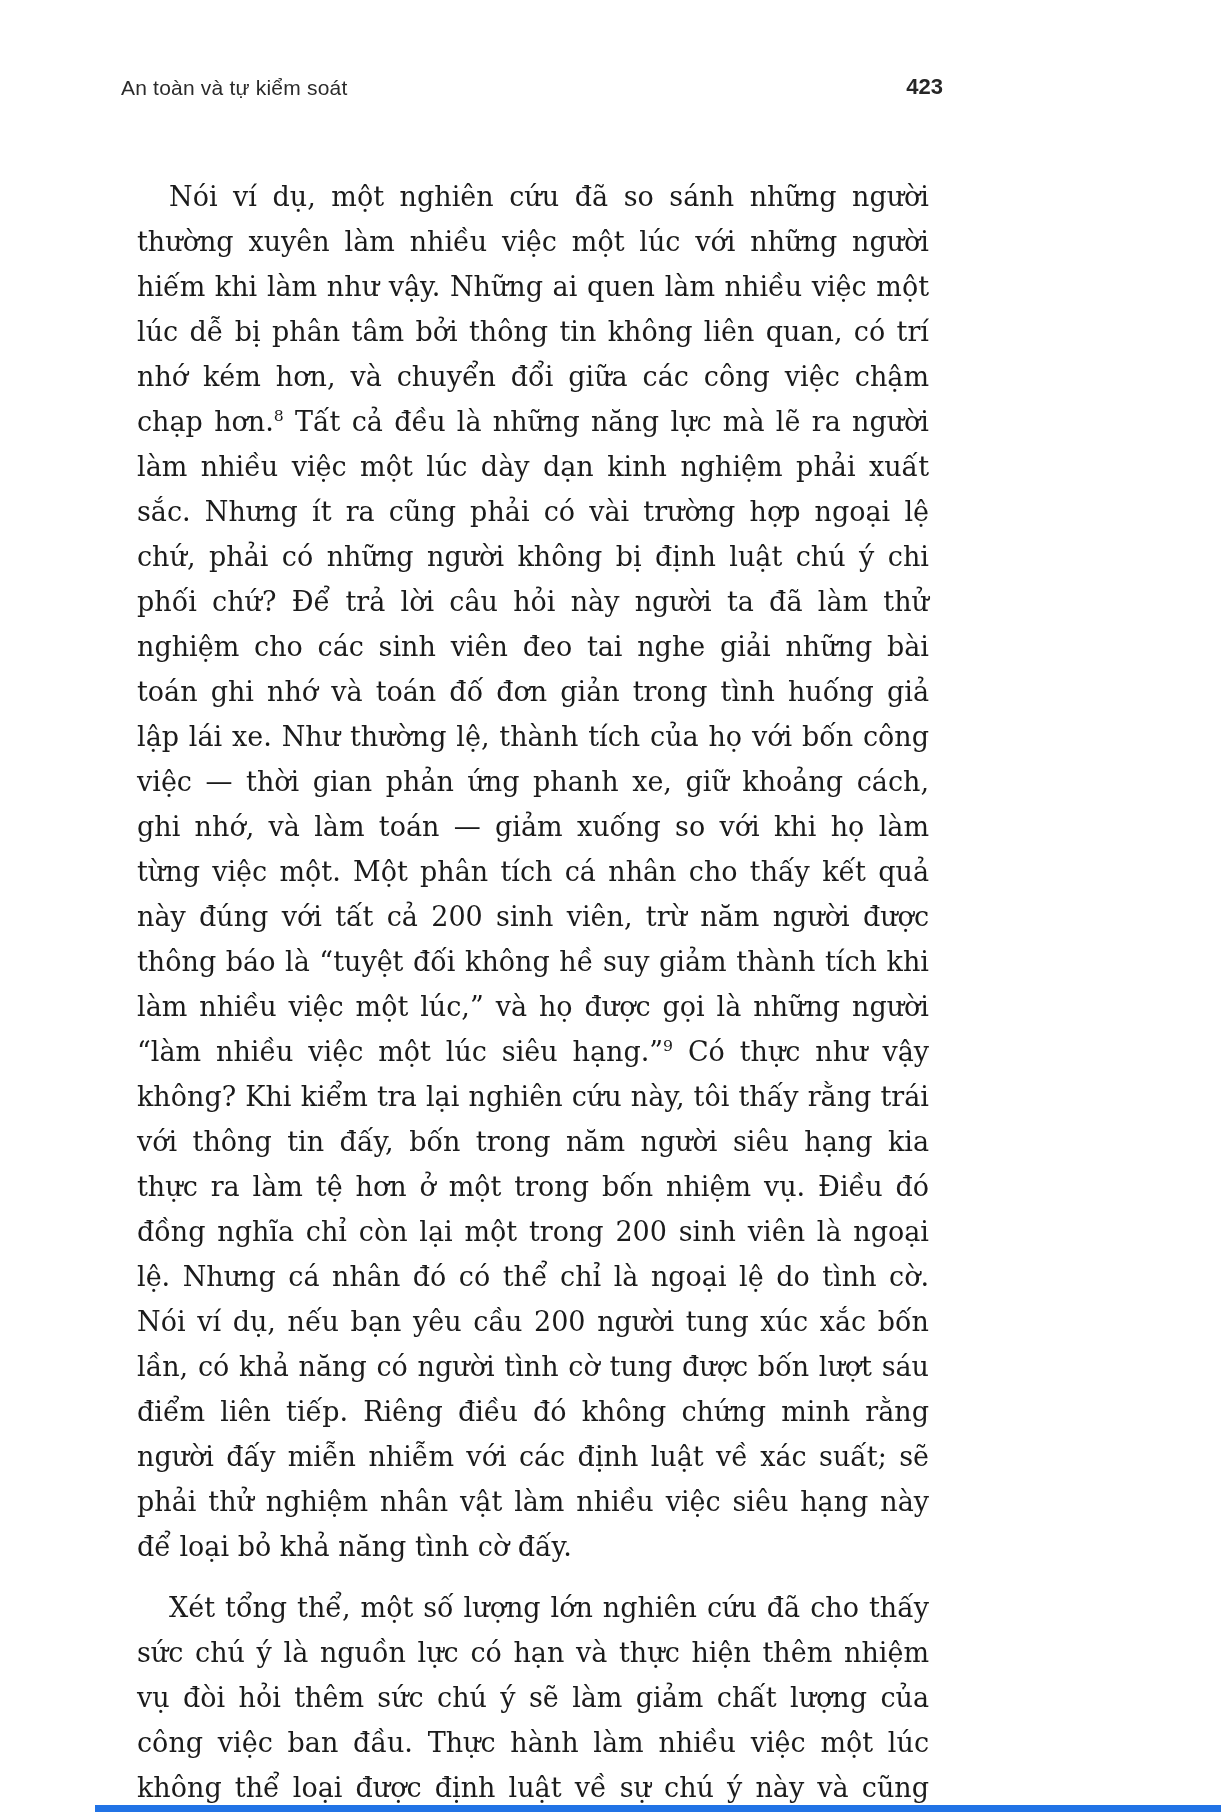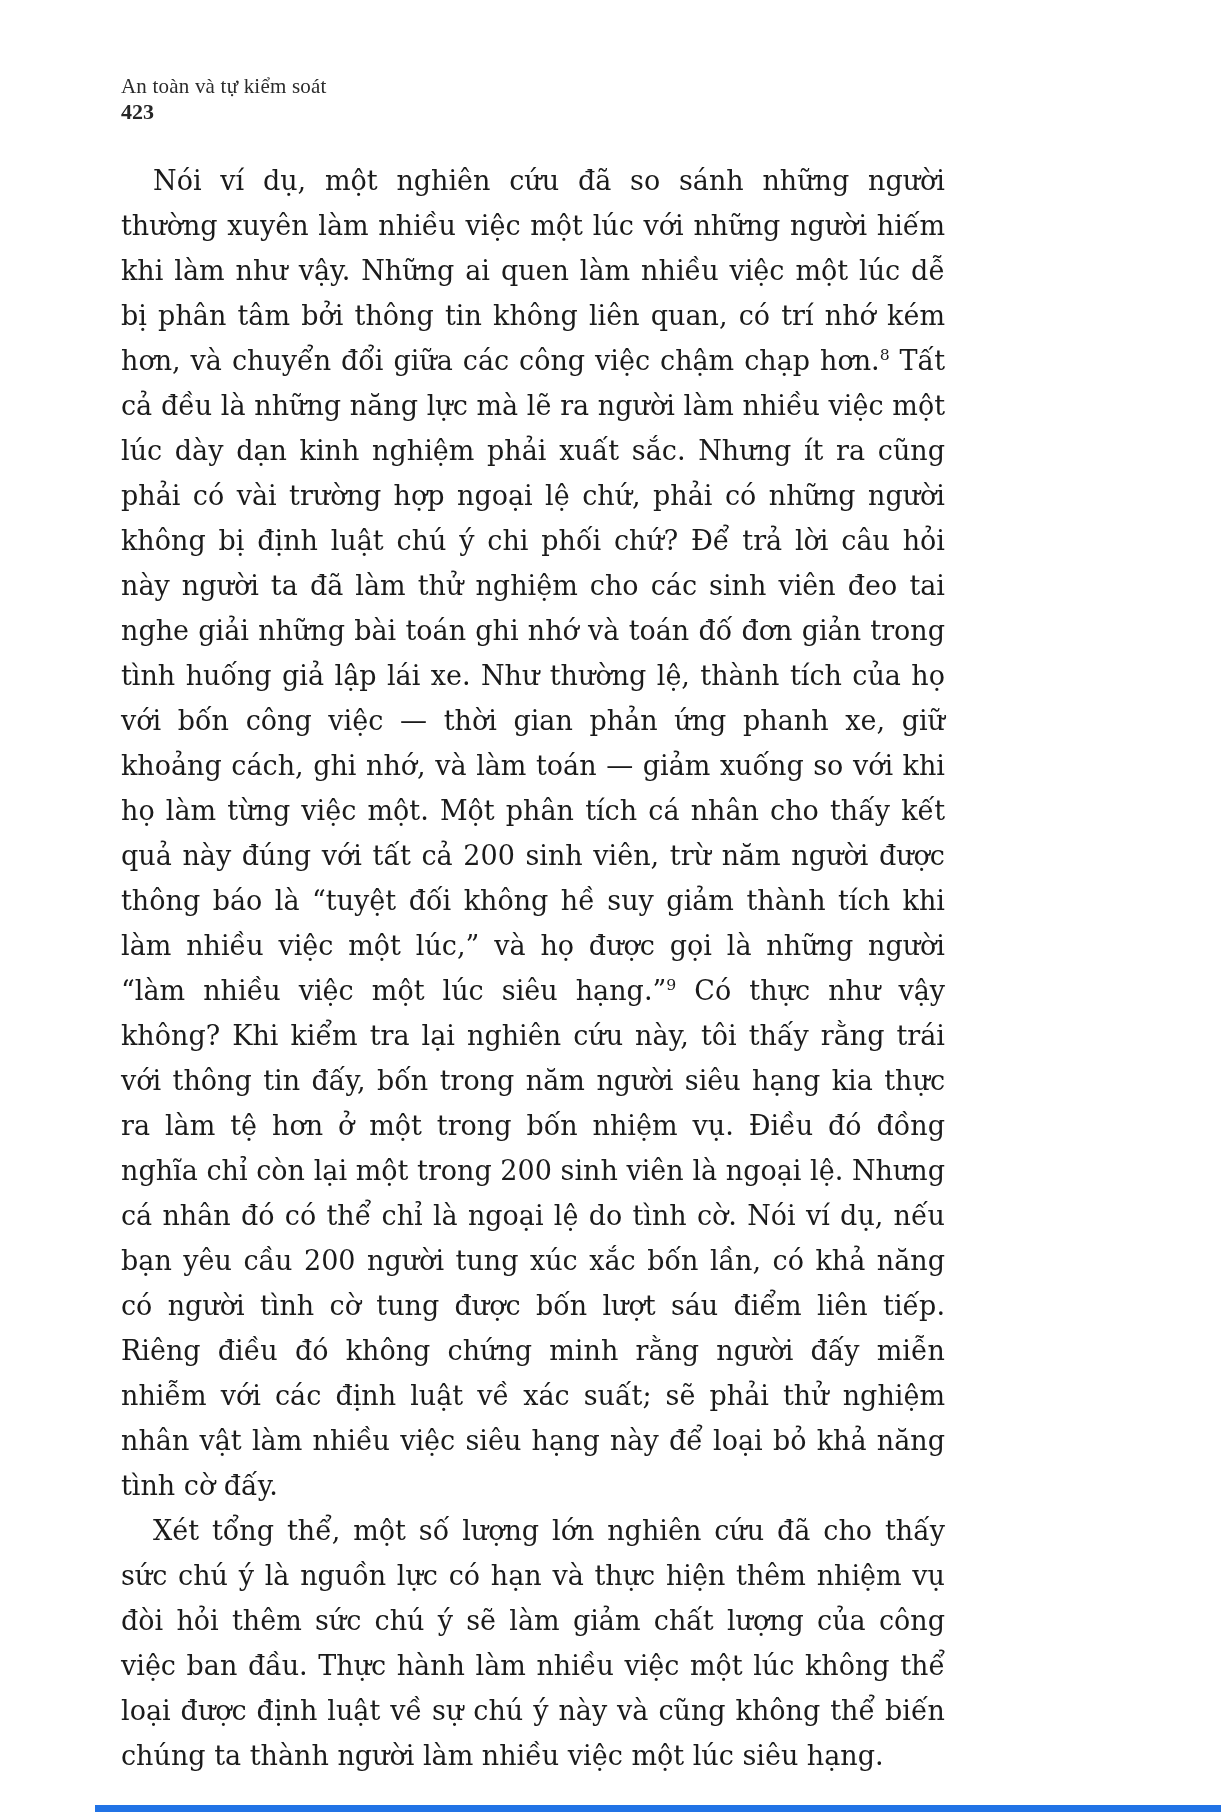--- a/index.html
+++ b/index.html
@@ -11,24 +11,23 @@
     overflow: hidden;
     font-family: "DejaVu Serif", "Liberation Serif", serif;
   }
   .page-header {
     position: absolute;
     top: 74px;
     left: 121px;
     width: 822px;
     display: flex;
     justify-content: space-between;
-    align-items: flex-start;
-    font-family: Liberation Serif, serif;
+    align-items: flex-end;
+    font-family: Liberation Sans, sans-serif;
     color: #2b2b2b;
-    flex-direction: column;
   }
   .running-head {
     font-size: 21px;
     letter-spacing: 0.2px;
   }
   .page-number {
     font-size: 22px;
     font-weight: 600;
     color: #262626;
   }
@@ -37,21 +36,21 @@
     top: 158px;
     left: 121px;
     width: 824px;
     font-size: 27px;
     line-height: 45px;
     color: #1b1b1b;
     text-align: justify;
     text-justify: inter-word;
   }
   .para {
-    margin: 0;
+    margin: 16px;
     text-indent: 32px;
   }
   sup.footnote-ref {
     font-size: 0.58em;
     line-height: 0;
     vertical-align: super;
   }
   .bottom-bar {
     position: absolute;
     bottom: 0;

